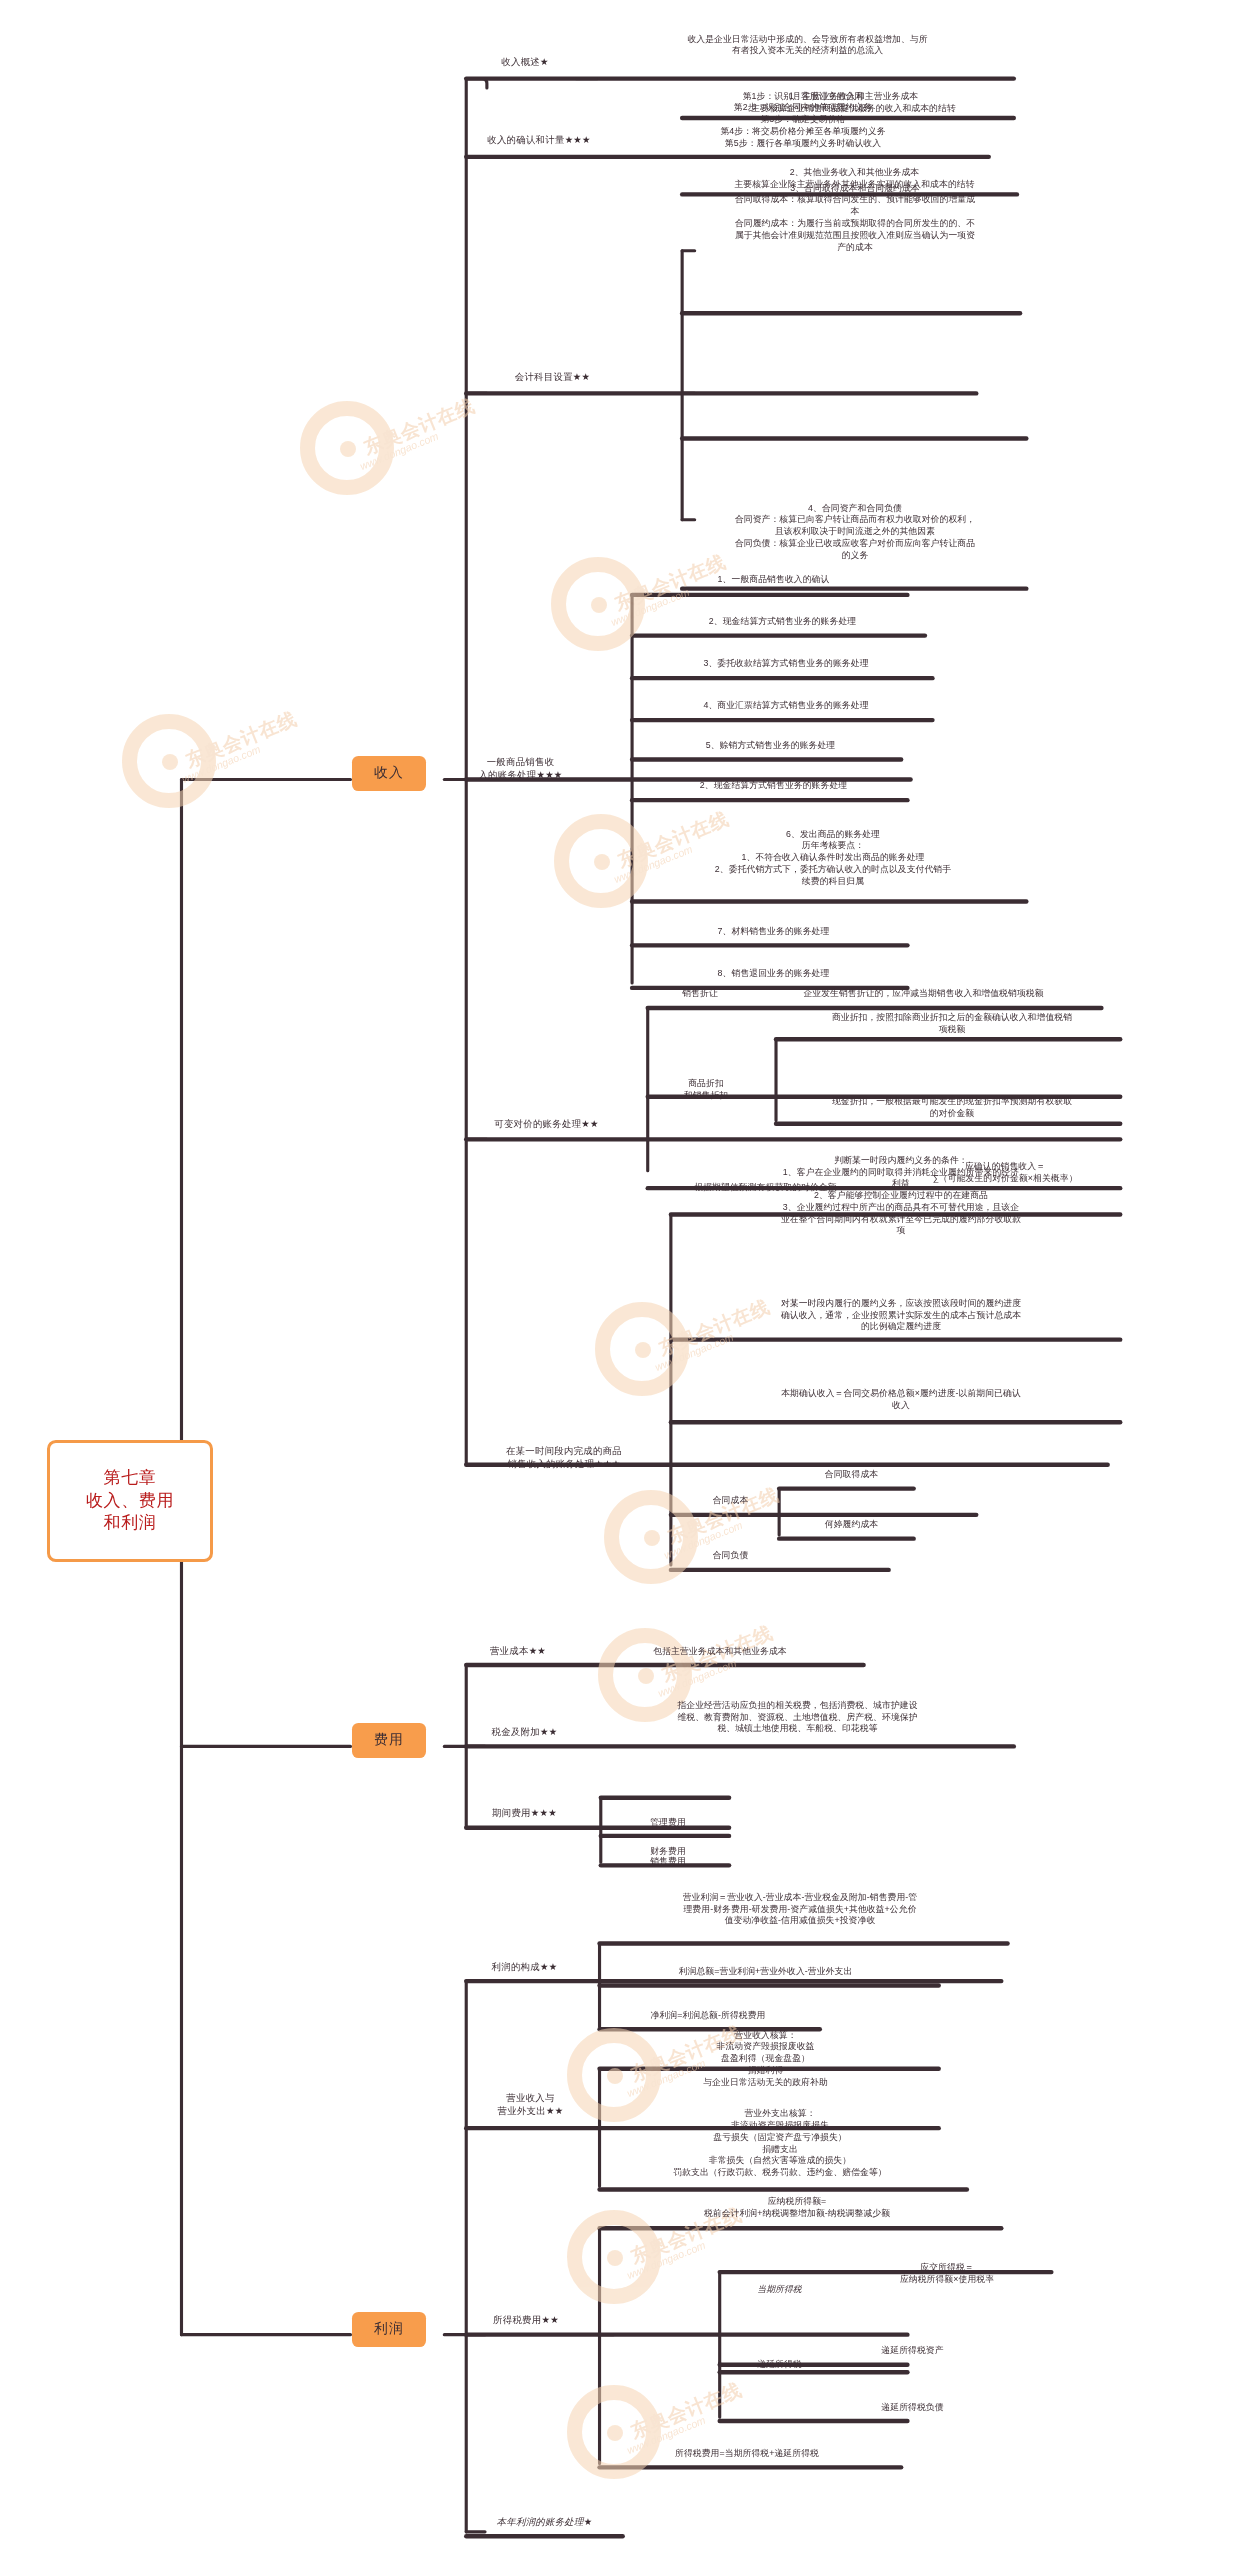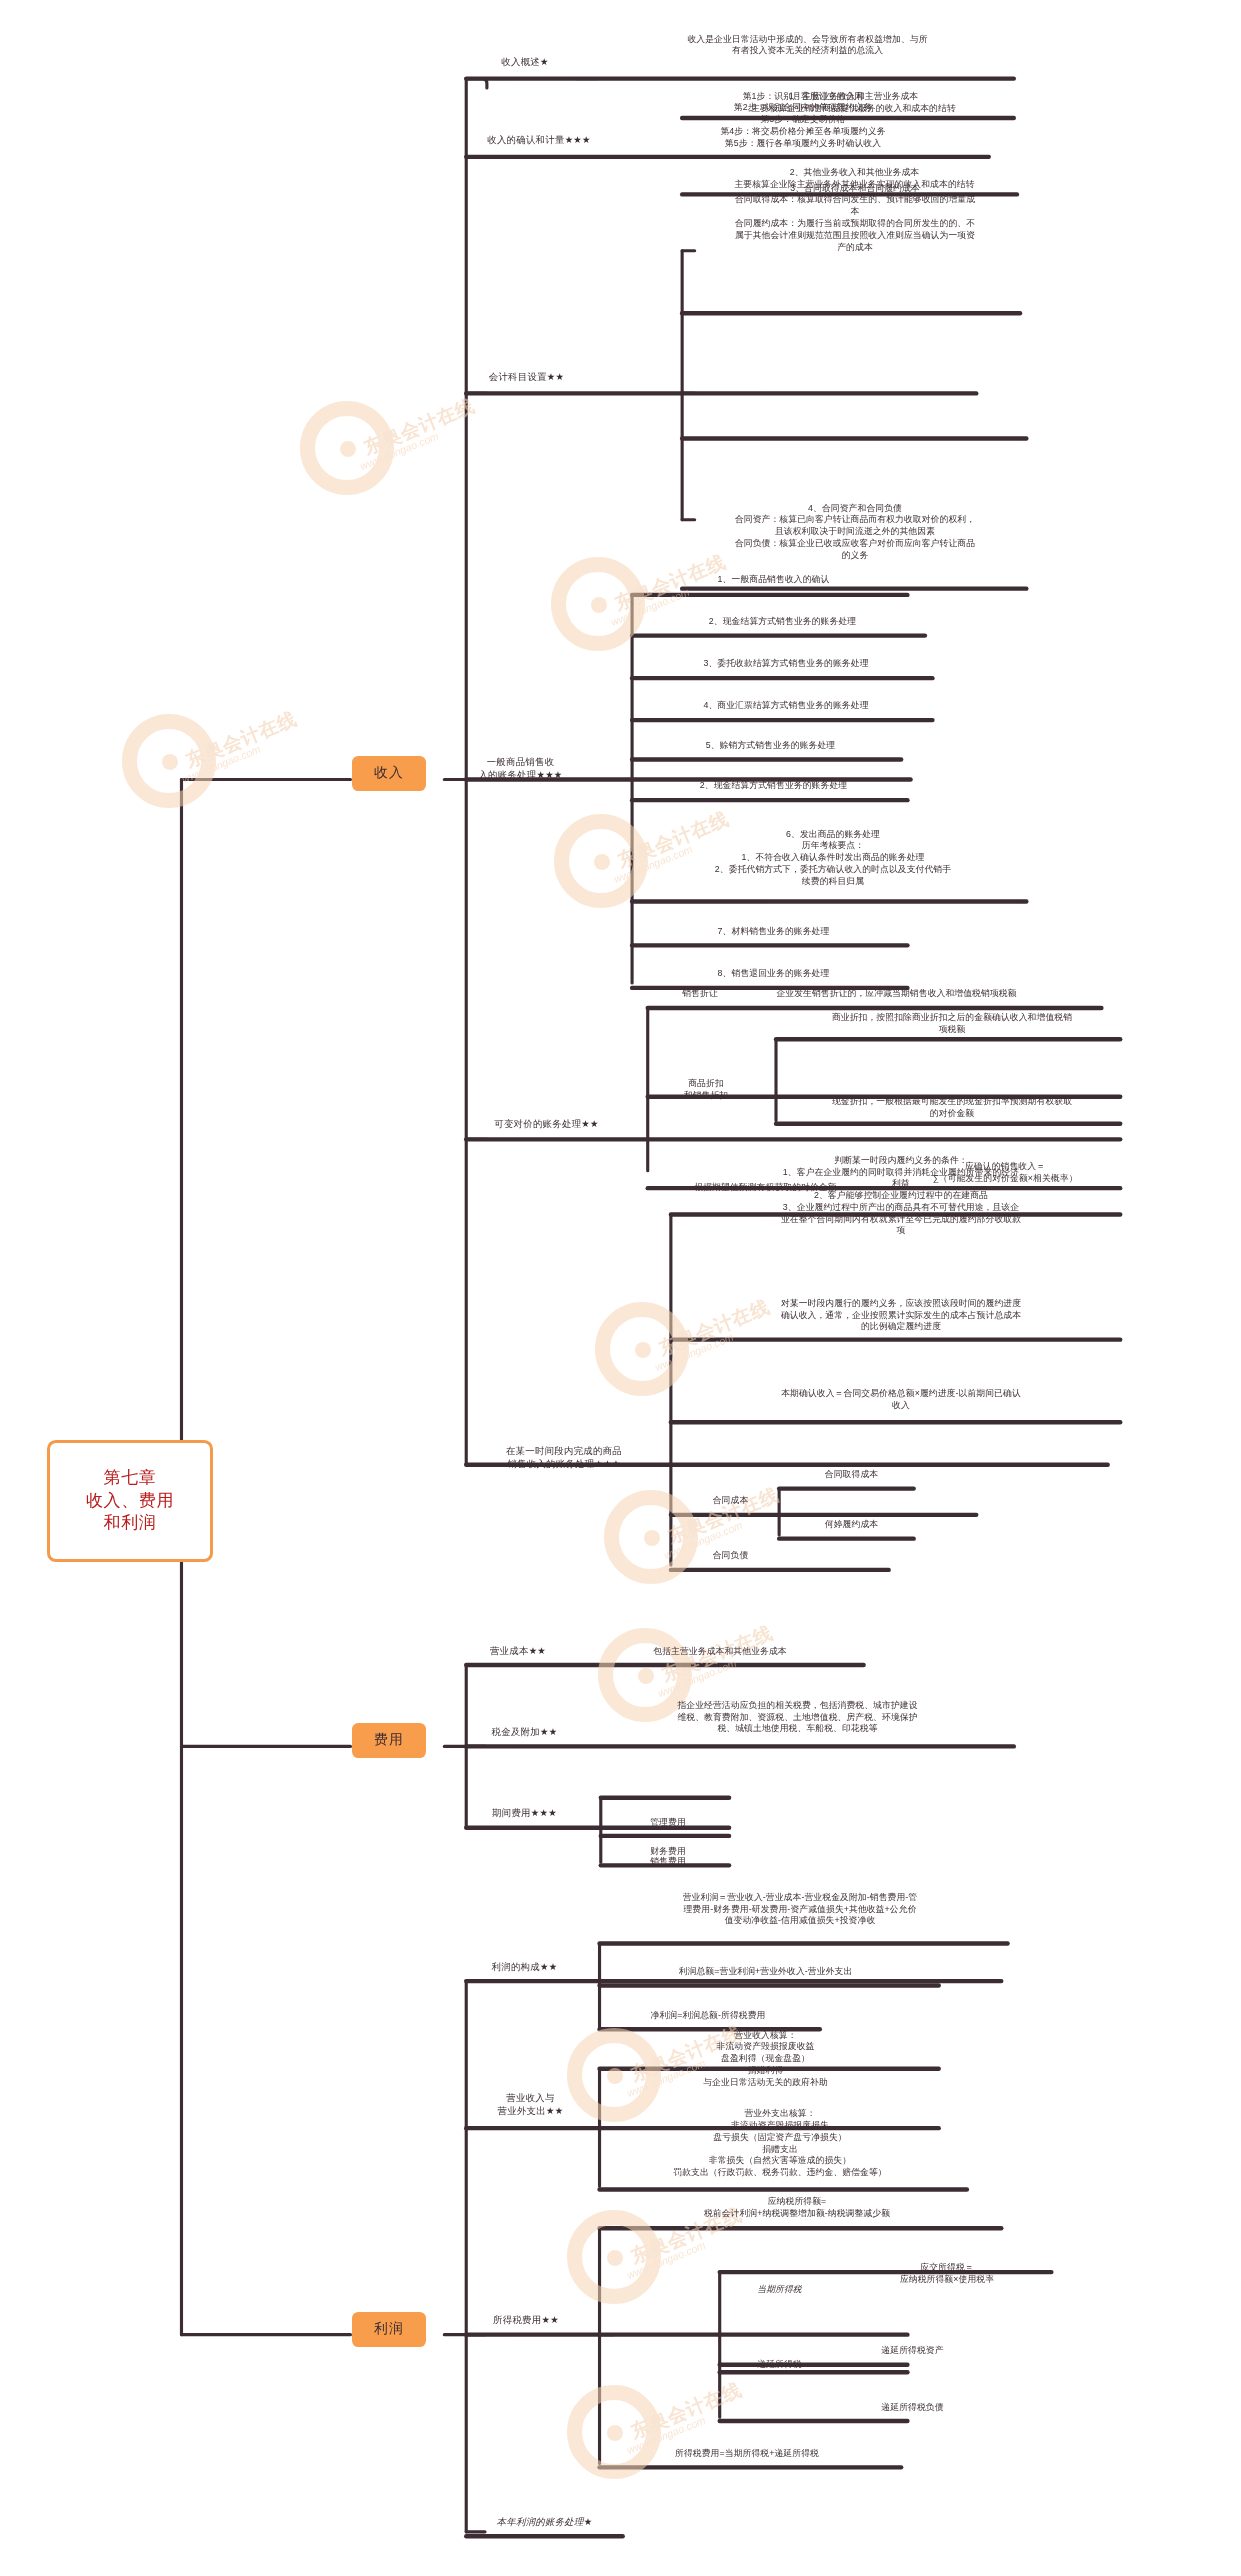--- a/index.html
+++ b/index.html
@@ -321,21 +321,21 @@
   <div class="node lvl3" style="left:601px;top:13.8px;width:413px;height:63px;">收入是企业日常活动中形成的、会导致所有者权益增加、与所
 有者投入资本无关的经济利益的总流入</div>
 
   <div class="node lvl2" style="left:470px;top:127px;width:138px;height:27.5px;">收入的确认和计量★★★</div>
   <div class="node lvl3" style="left:617px;top:83px;width:372px;height:74px;">第1步：识别月客服订立的合同
 第2步：识别合同中的单项履约义务
 第3步：确定交易价格
 第4步：将交易价格分摊至各单项履约义务
 第5步：履行各单项履约义务时确认收入</div>
 
-  <div class="node lvl2" style="left:464px;top:364px;width:125px;height:27.5px;">会计科目设置★★</div>
+  <div class="node lvl2" style="left:490px;top:364px;width:125px;height:27.5px;">会计科目设置★★</div>
   <div class="node lvl3" style="left:689px;top:88px;width:329px;height:30px;">1、主营业务收入和主营业务成本
 主要核算企业销售商品提供服务的收入和成本的结转</div>
   <div class="node lvl3" style="left:689px;top:164px;width:331px;height:30px;">2、其他业务收入和其他业务成本
 主要核算企业除主营业务外其他业务实现的收入和成本的结转</div>
   <div class="node lvl3" style="left:689px;top:123px;width:332px;height:190px;">3、合同取得成本和合同履约成本
 合同取得成本：核算取得合同发生的、预计能够收回的增量成
 本
 合同履约成本：为履行当前或预期取得的合同所发生的的、不
 属于其他会计准则规范范围且按照收入准则应当确认为一项资
 产的成本</div>
@@ -356,21 +356,21 @@
   <div class="node lvl3" style="left:639px;top:814px;width:388px;height:88px;">6、发出商品的账务处理
 历年考核要点：
 1、不符合收入确认条件时发出商品的账务处理
 2、委托代销方式下，委托方确认收入的时点以及支付代销手
 续费的科目归属</div>
   <div class="node lvl3" style="left:639px;top:918px;width:269px;height:27.5px;">7、材料销售业务的账务处理</div>
   <div class="node lvl3" style="left:639px;top:960px;width:269px;height:27.5px;">8、销售退回业务的账务处理</div>
 
   <div class="node lvl2" style="left:468px;top:1111px;width:157px;height:27.5px;">可变对价的账务处理★★</div>
   <div class="node lvl3" style="left:656px;top:980px;width:88px;height:27.5px;">销售折让</div>
-  <div class="node lvl4" style="left:712px;top:980px;width:369px;height:27.5px;">企业发生销售折让的，应冲减当期销售收入和增值税销项税额</div>
+  <div class="node lvl4" style="left:739px;top:980px;width:369px;height:27.5px;">企业发生销售折让的，应冲减当期销售收入和增值税销项税额</div>
   <div class="node lvl3" style="left:656px;top:1072px;width:100px;height:36px;">商品折扣
 和销售折扣</div>
   <div class="node lvl4" style="left:783px;top:1008px;width:338px;height:31px;">商业折扣，按照扣除商业折扣之后的金额确认收入和增值税销
 项税额</div>
   <div class="node lvl4" style="left:783px;top:1092px;width:338px;height:31px;">现金折扣，一般根据最可能发生的现金折扣率预测期有权获取
 的对价金额</div>
   <div class="node lvl3" style="left:656px;top:1174px;width:219px;height:27.5px;">根据期望值预测有权获取的对价金额</div>
   <div class="node lvl4" style="left:889px;top:1157px;width:232px;height:31px;">应确认的销售收入＝
 ∑（可能发生的对价金额×相关概率）</div>
 

